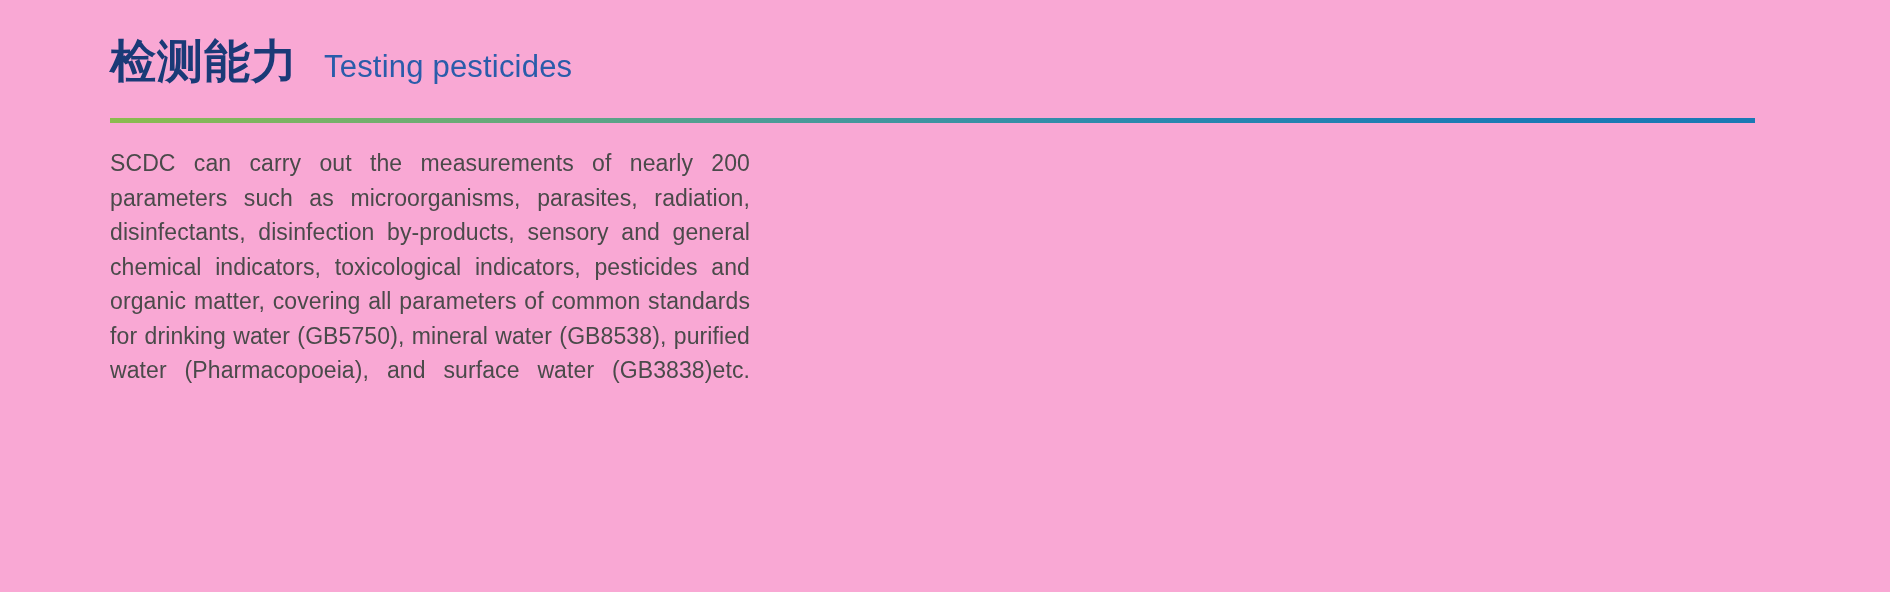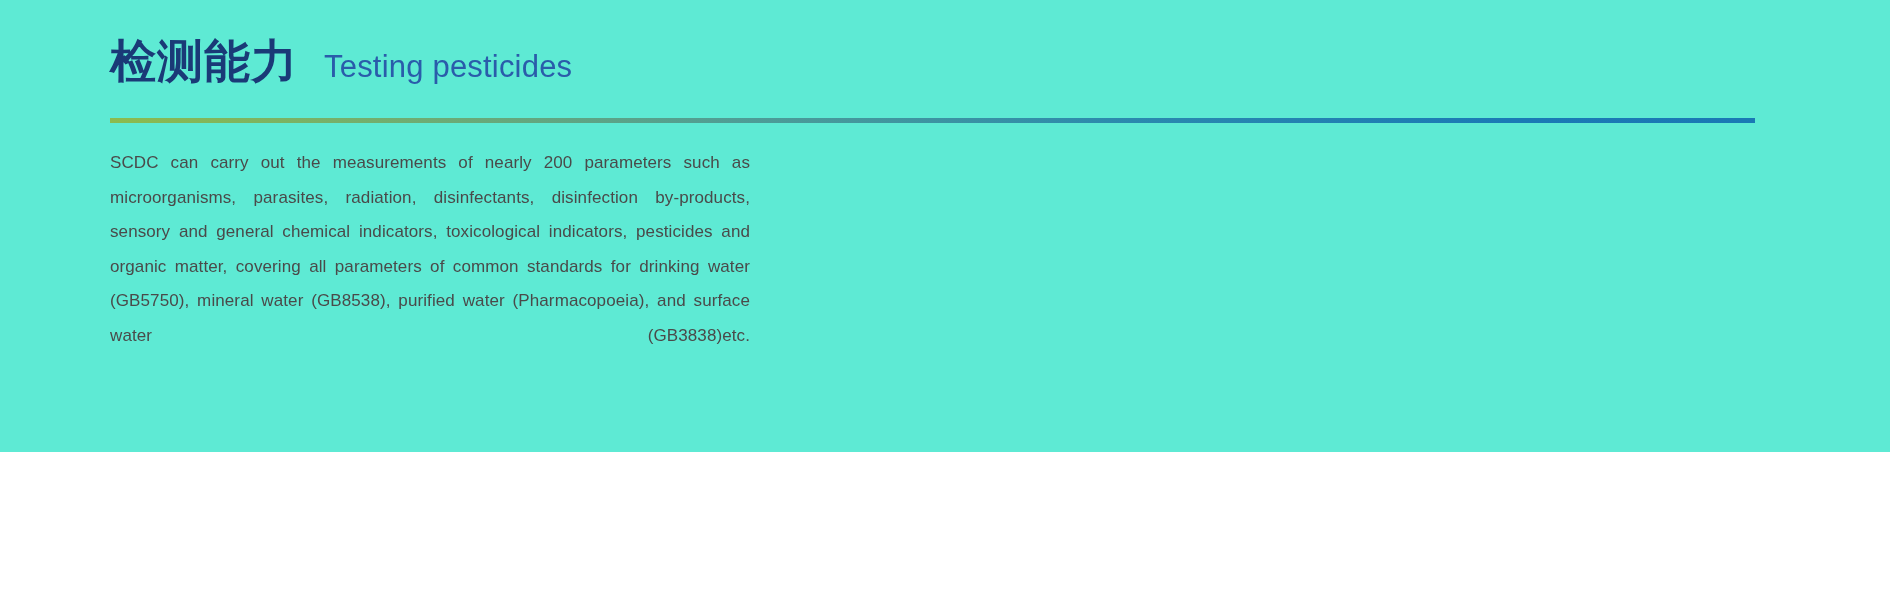--- a/index.html
+++ b/index.html
@@ -11,22 +11,22 @@
     width: 1890px;
     height: 592px;
     background: #ffffff;
     font-family: "Liberation Sans", "DejaVu Sans", sans-serif;
     overflow: hidden;
   }
 
   .page {
     position: relative;
     width: 1890px;
-    height: 452px;
-    background: #5eead4;
+    height: 592px;
+    background: #f9a8d4;
   }
 
   
   .header {
     position: absolute;
     left: 110px;
     top: 38px;
     display: flex;
     align-items: baseline;
     gap: 26px;
@@ -84,21 +84,21 @@
     color: #3d3d3d;
     text-align: justify;
     text-justify: inter-ideograph;
     text-indent: 2em;
     letter-spacing: 0.5px;
     font-family: "Liberation Sans", "DejaVu Sans", sans-serif;
   }
 
   .para-en {
     margin: 0;
-    font-size: 17px;
+    font-size: 23px;
     line-height: 34.5px;
     color: #4a4a4a;
     text-align: justify;
     text-justify: inter-word;
     letter-spacing: 0.1px;
     font-family: "Liberation Sans", "DejaVu Sans", sans-serif;
   }
   .para-en::after {
     content: "";
     display: inline-block;

